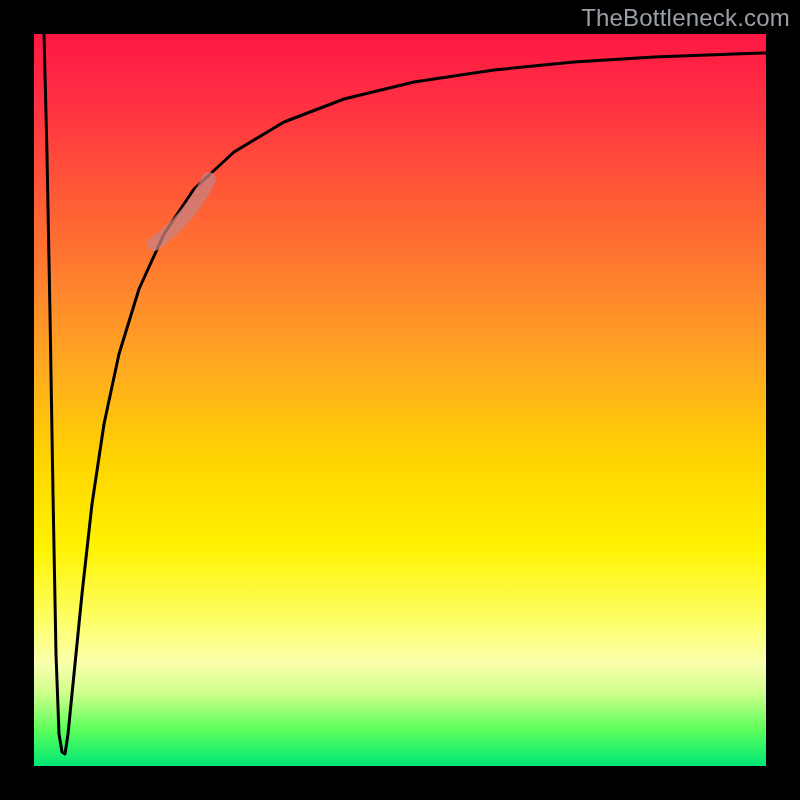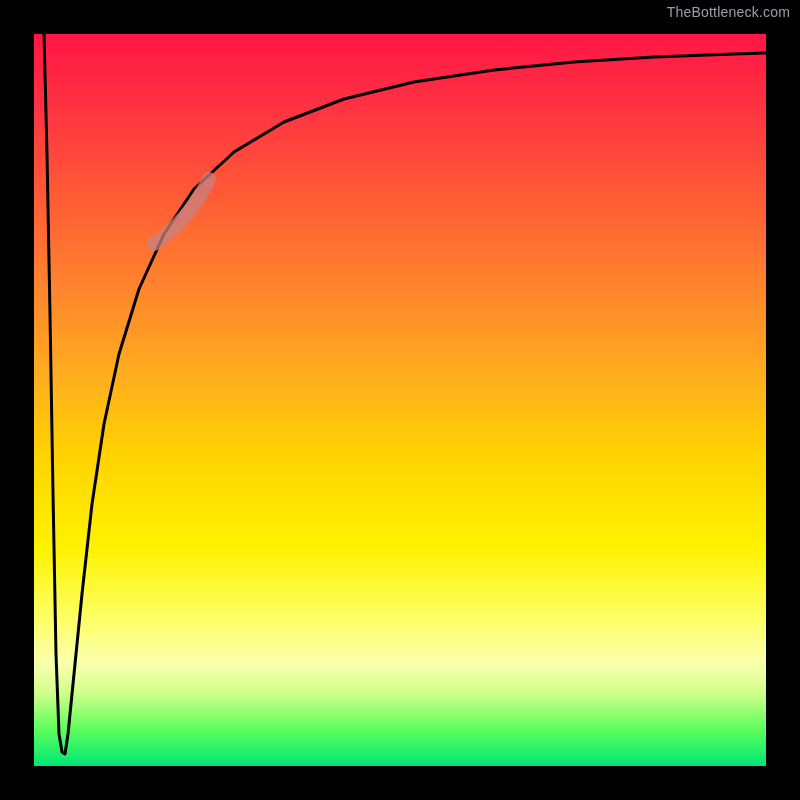--- a/index.html
+++ b/index.html
@@ -41,21 +41,21 @@
   .curve {
     position: absolute;
     left: 0;
     top: 0;
   }
   .attribution {
     position: absolute;
     top: 4px;
     right: 10px;
     color: #9aa0a6;
-    font-size: 14px;
+    font-size: 24px;
     font-weight: 500;
     letter-spacing: 0.2px;
     user-select: none;
   }
 </style>
 </head>
 <body>
 
 <div class="chart-wrap">
 

